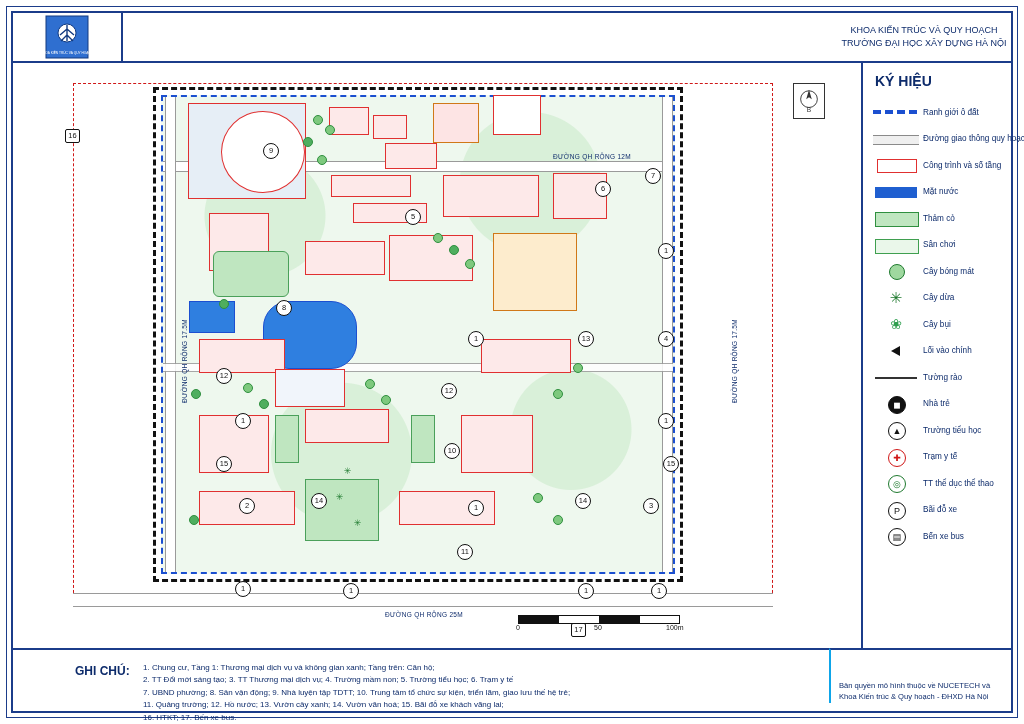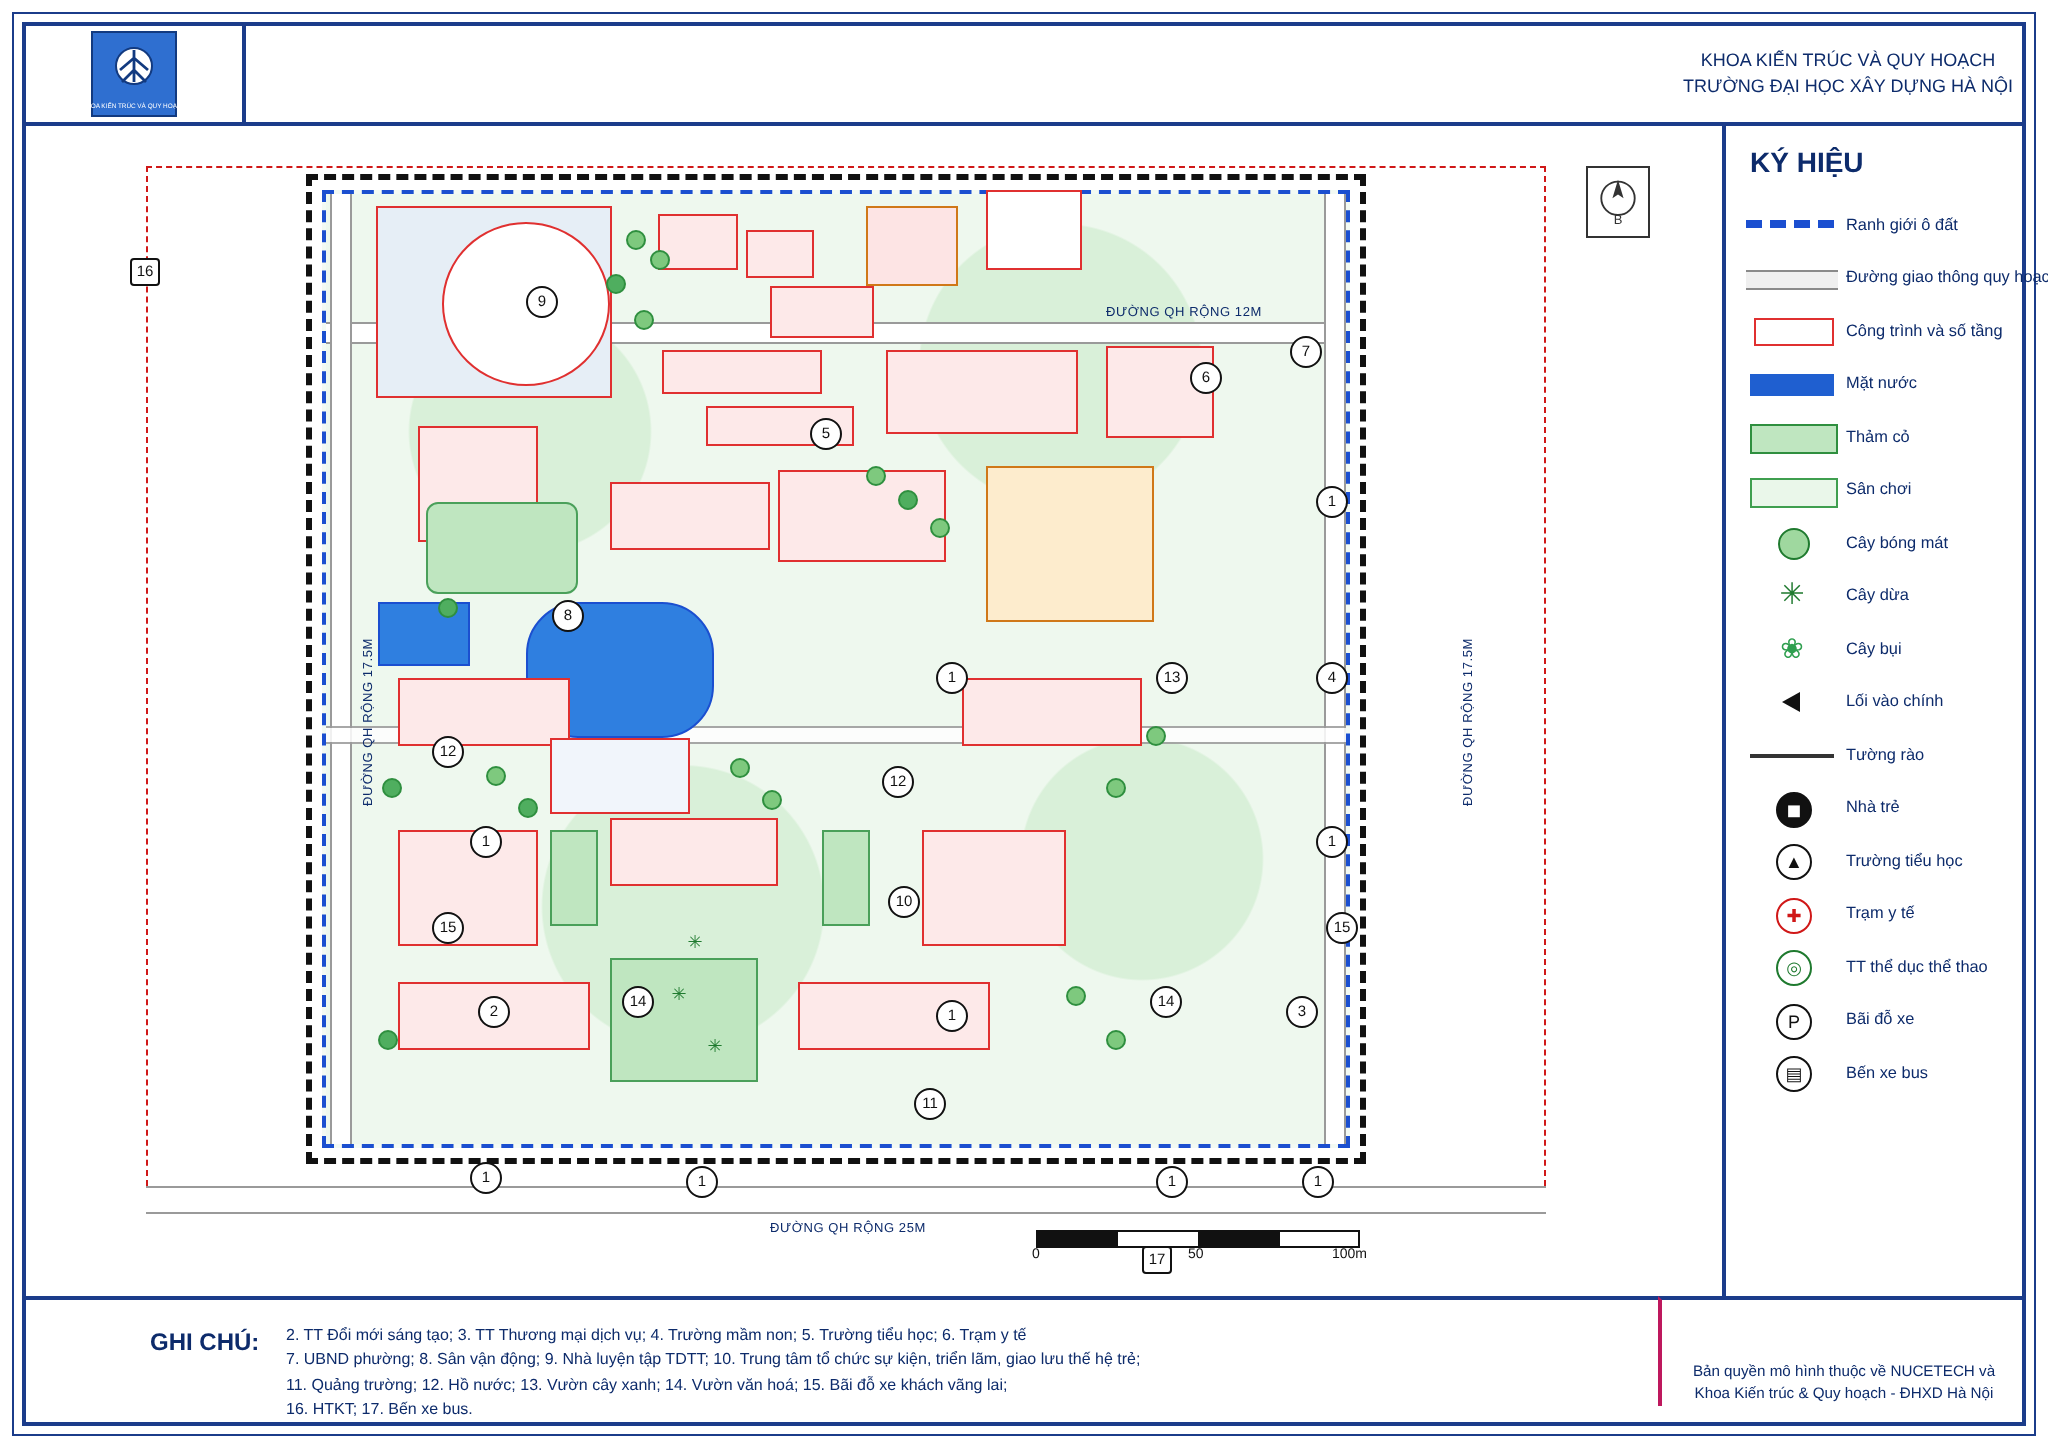--- a/index.html
+++ b/index.html
@@ -83,21 +83,21 @@
   .sb-line{position:relative;height:7px;width:160px;border:1px solid #111;display:flex;}
   .sb-line div{flex:1;border-right:1px solid #111;}
   .sb-line div:last-child{border-right:none;}
   .sb-line div:nth-child(odd){background:#111;}
   .sb-lbl{position:absolute;font-size:7px;color:#111;top:9px;}
 
   
   .notes{position:absolute;left:13px;top:648px;width:816px;height:65px;border-top:2px solid #1b3c8a;box-sizing:border-box;padding:8px 6px 0 10px;}
   .notes-title{position:absolute;left:62px;top:14px;font-size:12px;font-weight:bold;color:#0d2b6b;}
   .notes-body{position:absolute;left:130px;top:12px;width:670px;font-size:8px;line-height:1.55;color:#0d2b6b;}
-  .credit{position:absolute;left:829px;top:648px;width:182px;height:55px;border-top:2px solid #1b3c8a;border-left:2px solid #be185d;box-sizing:border-box;font-size:7.6px;line-height:1.5;color:#0d2b6b;padding:30px 6px 0 8px;text-align:center;}
+  .credit{position:absolute;left:829px;top:648px;width:182px;height:55px;border-top:2px solid #1b3c8a;border-left:2px solid #0ea5e9;box-sizing:border-box;font-size:7.6px;line-height:1.5;color:#0d2b6b;padding:30px 6px 0 8px;text-align:left;}
 </style>
 </head>
 <body>
 
 <div id="sheet">
   <div class="border-outer"></div>
   <div class="border-inner"></div>
 
   <div class="titlebar">
     <div class="logo-cell">
@@ -350,20 +350,21 @@
             <div class="sym-icon">▤</div>
           </div>
         <div class="legend-label">Bến xe bus</div>
       </div>
     </div>
   </div>
 
   <div class="notes">
     <div class="notes-title">GHI CHÚ:</div>
     <div class="notes-body">
+      <div>1. Chung cư, Tầng 1: Thương mại dịch vụ và không gian xanh; Tầng trên: Căn hộ;</div>
       <div>2. TT Đổi mới sáng tạo; 3. TT Thương mại dịch vụ; 4. Trường mầm non; 5. Trường tiểu học; 6. Trạm y tế</div>
       <div>7. UBND phường; 8. Sân vận động; 9. Nhà luyện tập TDTT; 10. Trung tâm tổ chức sự kiện, triển lãm, giao lưu thế hệ trẻ;</div>
       <div>11. Quảng trường; 12. Hồ nước; 13. Vườn cây xanh; 14. Vườn văn hoá; 15. Bãi đỗ xe khách vãng lai;</div>
       <div>16. HTKT; 17. Bến xe bus.</div>
     </div>
   </div>
 
   <div class="credit">
     <div>Bản quyền mô hình thuộc về NUCETECH và</div>
     <div>Khoa Kiến trúc &amp; Quy hoạch - ĐHXD Hà Nội</div>

